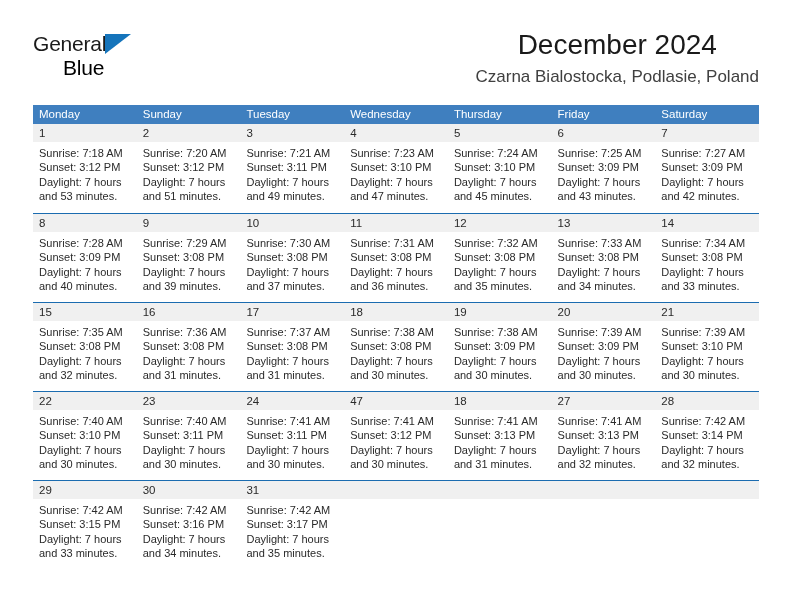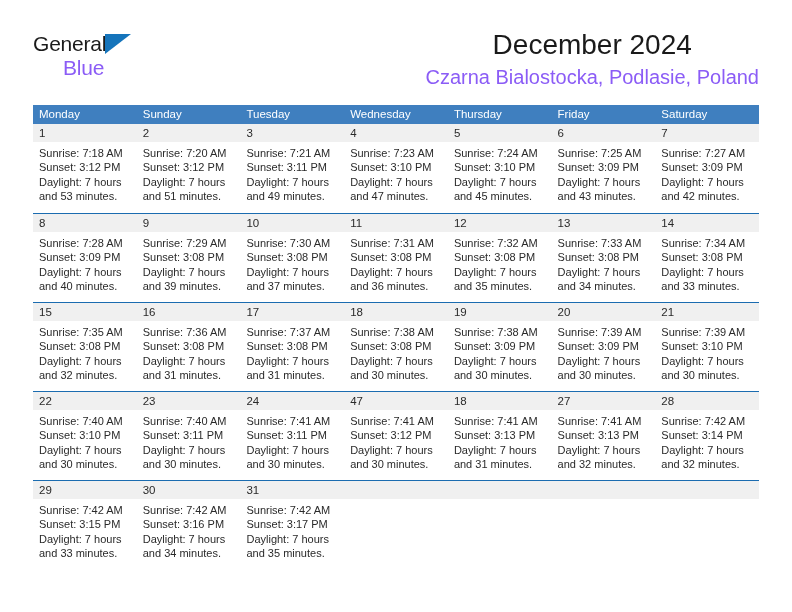--- a/index.html
+++ b/index.html
@@ -55,42 +55,42 @@
     height: 0;
     border-left: 26px solid #1574bb;
     border-bottom: 20px solid transparent;
   }
   .brand-blue {
     position: absolute;
     left: 30px;
     top: 24px;
     font-size: 21px;
     line-height: 24px;
-    color: #8b5cf6;
+    color: #000000;
     letter-spacing: -0.2px;
     font-weight: 400;
   }
   .title-block {
     position: absolute;
     right: 0;
     top: 0;
     text-align: center;
   }
   .cal-title {
     font-size: 28px;
     line-height: 34px;
     color: #1a1a1a;
     font-weight: 400;
     white-space: nowrap;
   }
   .cal-subtitle {
     margin-top: 6px;
-    font-size: 20px;
+    font-size: 17px;
     line-height: 18px;
-    color: #8b5cf6;
+    color: #404040;
     font-weight: 400;
     white-space: nowrap;
   }
 
   
   .calendar {
     position: absolute;
     left: 33px;
     top: 105px;
     width: 726px;

